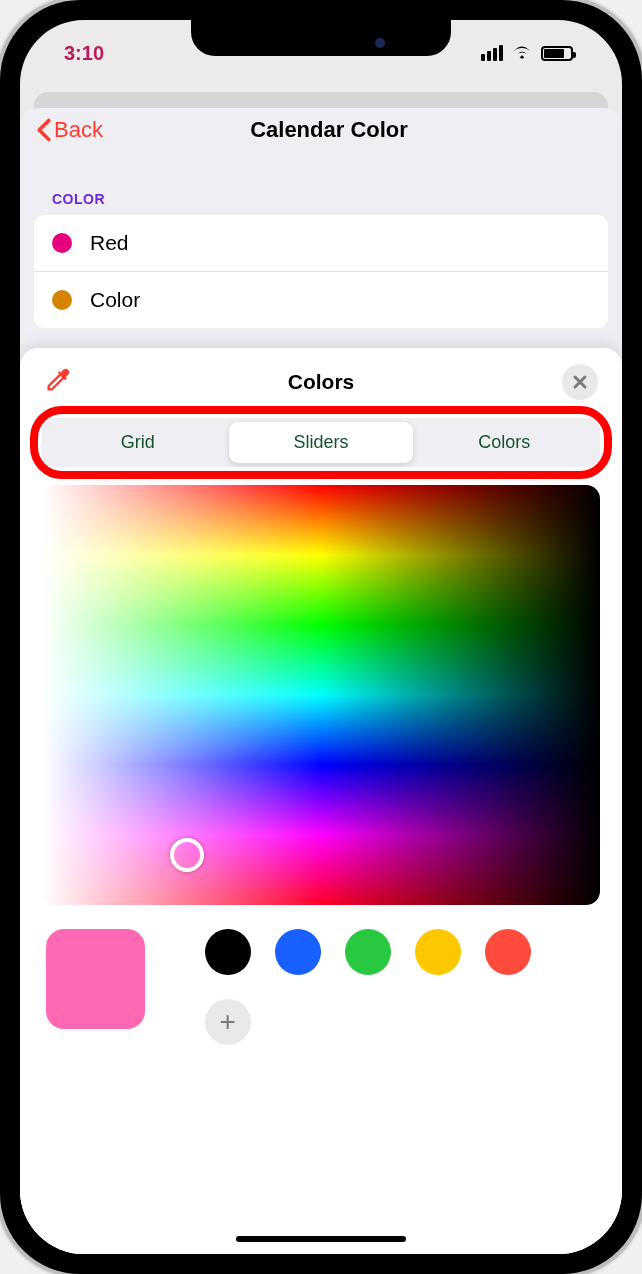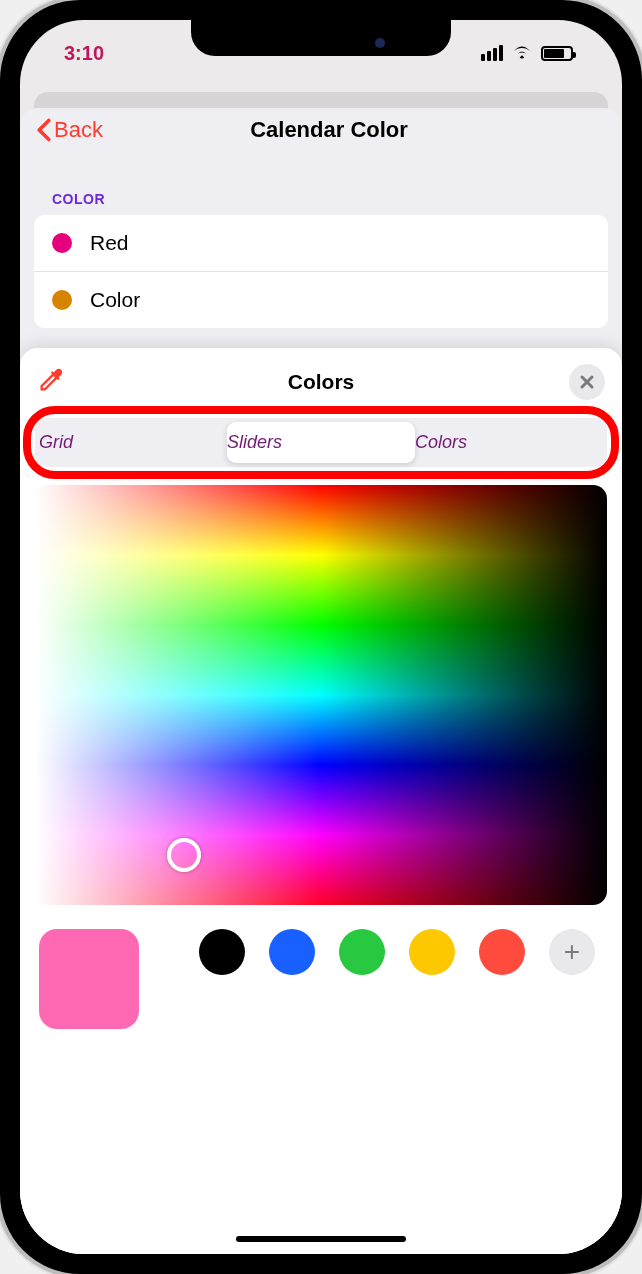--- a/index.html
+++ b/index.html
@@ -121,21 +121,21 @@
   }
   .color-row:last-child { border-bottom:none; }
   .dot { width: 20px; height: 20px; border-radius: 50%; }
 
   .picker-sheet {
     position: absolute;
     left: 0; right: 0; bottom: 0;
     top: 328px;
     background: #fff;
     border-radius: 18px 18px 0 0;
-    padding: 12px 9px 0;
+    padding: 12px 16px 0;
     box-shadow: 0 -4px 16px rgba(0,0,0,0.1);
   }
   .picker-header {
     display:flex; align-items:center; justify-content:space-between;
     padding: 4px 8px 10px;
     position: relative;
   }
   .picker-title { position:absolute; left:0; right:0; text-align:center; font-weight:600; font-size:21px;}
   .eyedropper svg { width: 28px; height: 28px; }
   .close-btn {
@@ -149,23 +149,22 @@
   }
   .segmented {
     display:flex;
     background:#efeef2;
     border-radius: 12px;
     padding: 4px;
     position: relative;
     z-index: 2;
   }
   .seg {
-    flex:1; padding: 10px 0; font-size: 18px; color:#701a75;
+    flex:1; text-align:center; padding: 10px 0; font-size: 18px; color:#14532d;
     border-radius:9px;
-    font-style:italic;
   }
   .seg.active { background:#fff; box-shadow: 0 2px 6px rgba(0,0,0,0.15); font-weight:500;}
   .highlight-ring {
     position:absolute;
     left:-12px; right:-12px; top:-12px; bottom:-12px;
     border: 8px solid #ff0000;
     border-radius: 32px;
     z-index: 3;
     pointer-events:none;
   }

